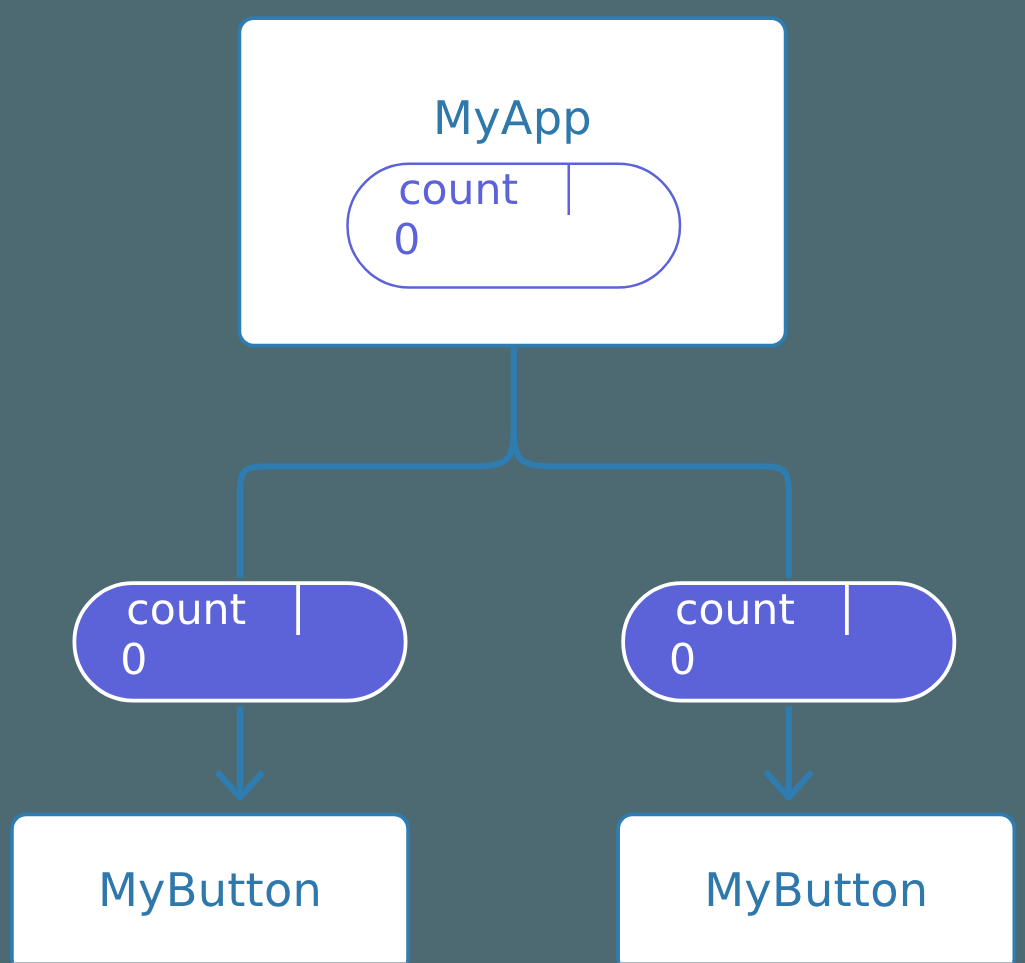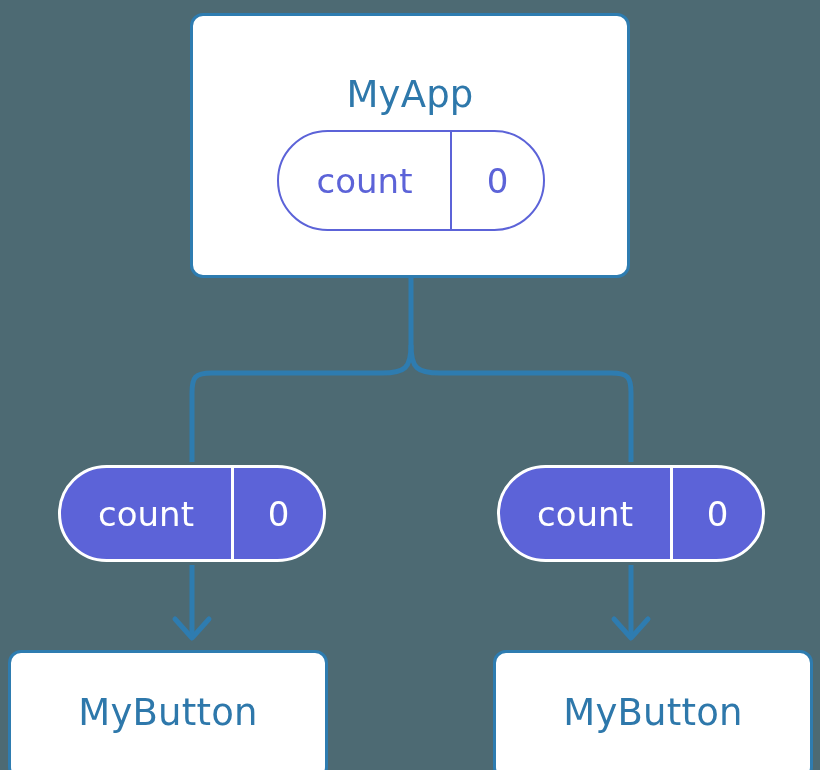--- a/index.html
+++ b/index.html
@@ -81,20 +81,21 @@
   }
 
   
   .state-pill {
     position: absolute;
     box-sizing: border-box;
     display: flex;
     align-items: stretch;
     border-radius: 999px;
     overflow: hidden;
+    flex-direction: column;
   }
   .pill-key, .pill-val {
     display: flex;
     align-items: center;
     justify-content: center;
     font-size: 34px;
     font-weight: 400;
     white-space: nowrap;
   }
 

